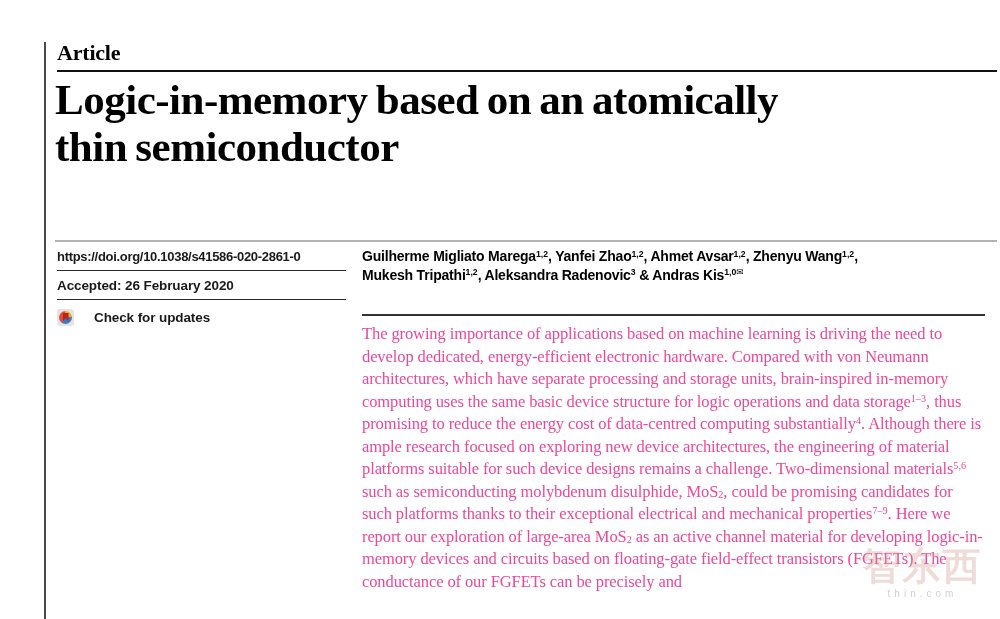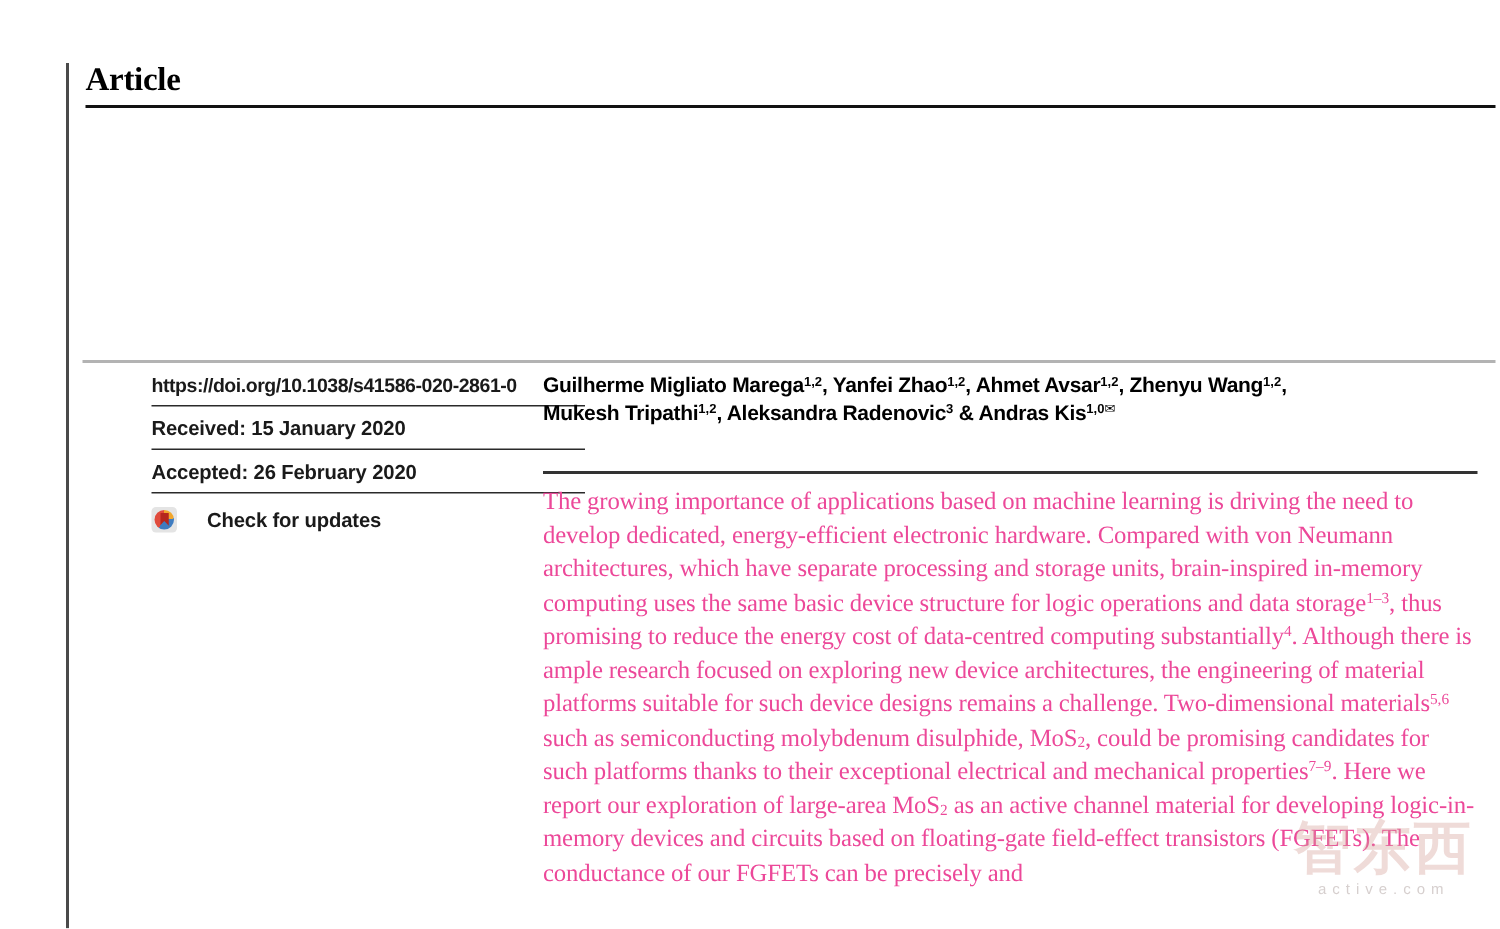--- a/index.html
+++ b/index.html
@@ -53,21 +53,20 @@
     width: 942px; height: 2px;
     background: #b3b3b3;
   }
   .meta-col {
     position: absolute;
     left: 57px; top: 242px;
     width: 289px;
     font-size: 13.5px;
     font-weight: 600;
     color: #1a1a1a;
-    margin-left: 44px;
   }
   .meta-row {
     height: 29px;
     display: flex;
     align-items: center;
     border-bottom: 1px solid #2a2a2a;
     letter-spacing: -0.1px;
     white-space: nowrap;
   }
   .meta-row.doi { font-size: 13px; letter-spacing: -0.3px; cursor: pointer; }
@@ -155,41 +154,41 @@
 </head>
 <body>
 
 <div class="page">
 
   <div class="vrule"></div>
 
   <div class="kicker">Article</div>
   <div class="kicker-rule"></div>
 
+  <h1 class="title">Logic-in-memory based on an atomically thin semiconductor</h1>
 
   <div class="top-rule"></div>
 
   <div class="meta-col">
     <div class="meta-row doi">https://doi.org/10.1038/s41586-020-2861-0</div>
-    <div class="meta-row">Received: 15 January 2020</div>
     <div class="meta-row">Accepted: 26 February 2020</div>
     <div class="meta-row check">
       <span class="crossmark">
         <span class="cm-circle">
           <span class="cm-bookmark"></span>
         </span>
       </span>
       <span>Check for updates</span>
     </div>
   </div>
 
   <div class="main-col">
     <div class="authors">Guilherme Migliato Marega<sup>1,2</sup>, Yanfei Zhao<sup>1,2</sup>, Ahmet Avsar<sup>1,2</sup>, Zhenyu Wang<sup>1,2</sup>,<br>Mukesh Tripathi<sup>1,2</sup>, Aleksandra Radenovic<sup>3</sup> &amp; Andras Kis<sup>1,0✉</sup></div>
     <div class="authors-rule"></div>
     <p class="abstract">The growing importance of applications based on machine learning is driving the need to develop dedicated, energy-efficient electronic hardware. Compared with von Neumann architectures, which have separate processing and storage units, brain-inspired in-memory computing uses the same basic device structure for logic operations and data storage<sup>1–3</sup>, thus promising to reduce the energy cost of data-centred computing substantially<sup>4</sup>. Although there is ample research focused on exploring new device architectures, the engineering of material platforms suitable for such device designs remains a challenge. Two-dimensional materials<sup>5,6</sup> such as semiconducting molybdenum disulphide, MoS<sub>2</sub>, could be promising candidates for such platforms thanks to their exceptional electrical and mechanical properties<sup>7–9</sup>. Here we report our exploration of large-area MoS<sub>2</sub> as an active channel material for developing logic-in-memory devices and circuits based on floating-gate field-effect transistors (FGFETs). The conductance of our FGFETs can be precisely and</p>
   </div>
 
   <div class="watermark">
     <div class="wm-zh">智东西</div>
-    <div class="wm-domain">active.com</div>
+    <div class="wm-domain">thin.com</div>
   </div>
 
 </div>
 
 </body></html>

